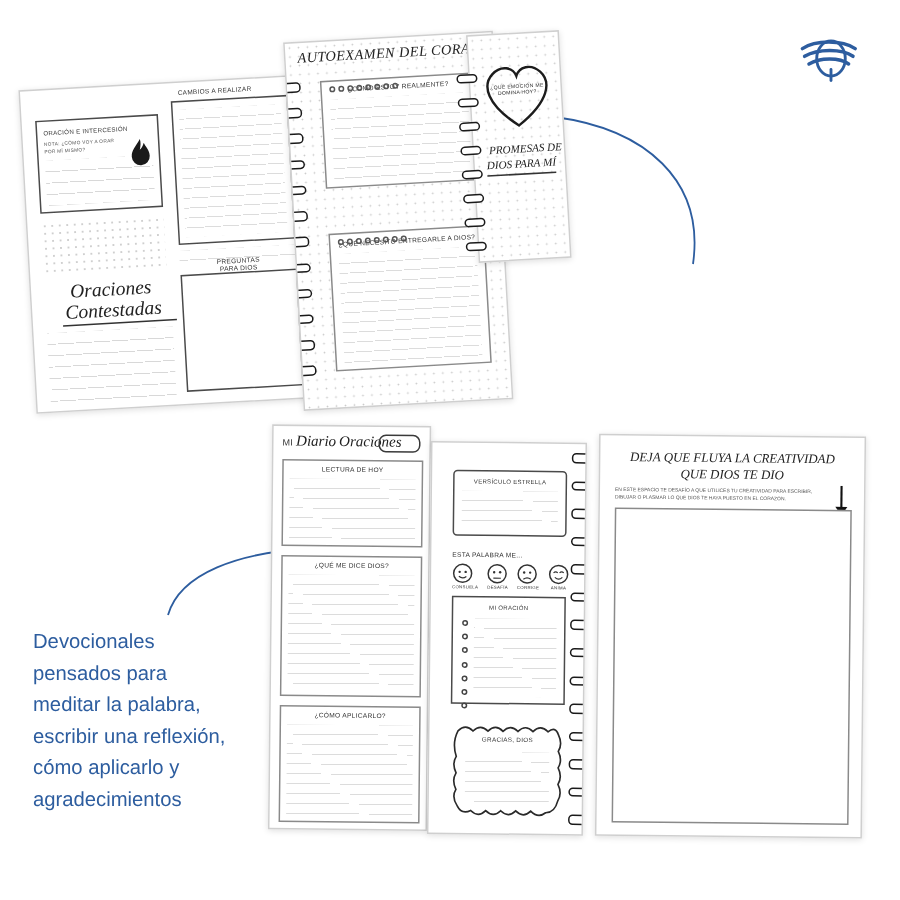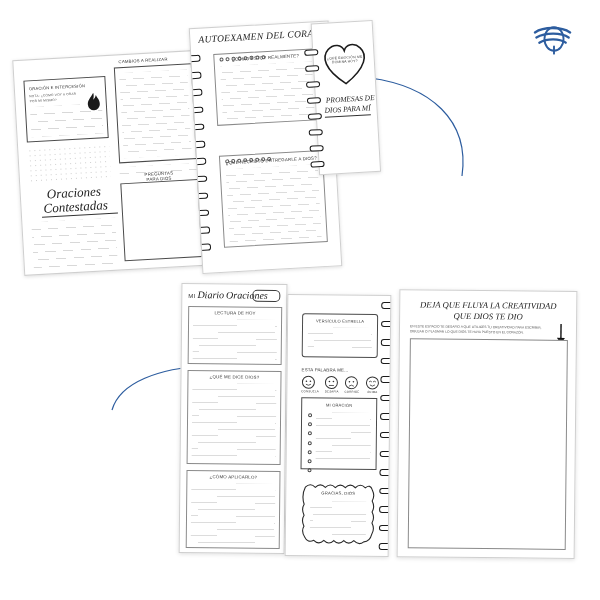--- a/index.html
+++ b/index.html
@@ -116,20 +116,26 @@
       <path d="M30 33 L30 43" stroke="#2d5d9f" stroke-width="2.6" stroke-linecap="round"></path>
     </svg>
   </div>
 
   <svg class="connector">
     <path d="M370 78 C430 86 470 120 462 176" stroke="#2d5d9f" stroke-width="1.2" fill="none"></path>
     <path d="M206 366 C160 368 120 382 112 410" stroke="#2d5d9f" stroke-width="1.2" fill="none"></path>
   </svg>
 
 
+  <div class="note" id="note-bottom">Devocionales
+pensados para
+meditar la palabra,
+escribir una reflexión,
+cómo aplicarlo y
+agradecimientos</div>
 
   <div class="spread" id="spread-top">
 
     <div class="sheet" style="left:0;top:22px;width:186px;height:216px;">
 
       <div class="box" style="left:9px;top:20px;width:82px;height:62px;">
         <div class="lbl" style="left:4px;top:5px;font-size:4.1px;">ORACIÓN E INTERCESIÓN</div>
         <div class="lbl tiny" style="left:4px;top:13px;white-space:pre-line;">NOTA: ¿CÓMO VOY A ORAR
 POR MÍ MISMO?</div>
         <div class="ruled" style="position:absolute;left:4px;top:26px;right:4px;bottom:4px;"></div>

